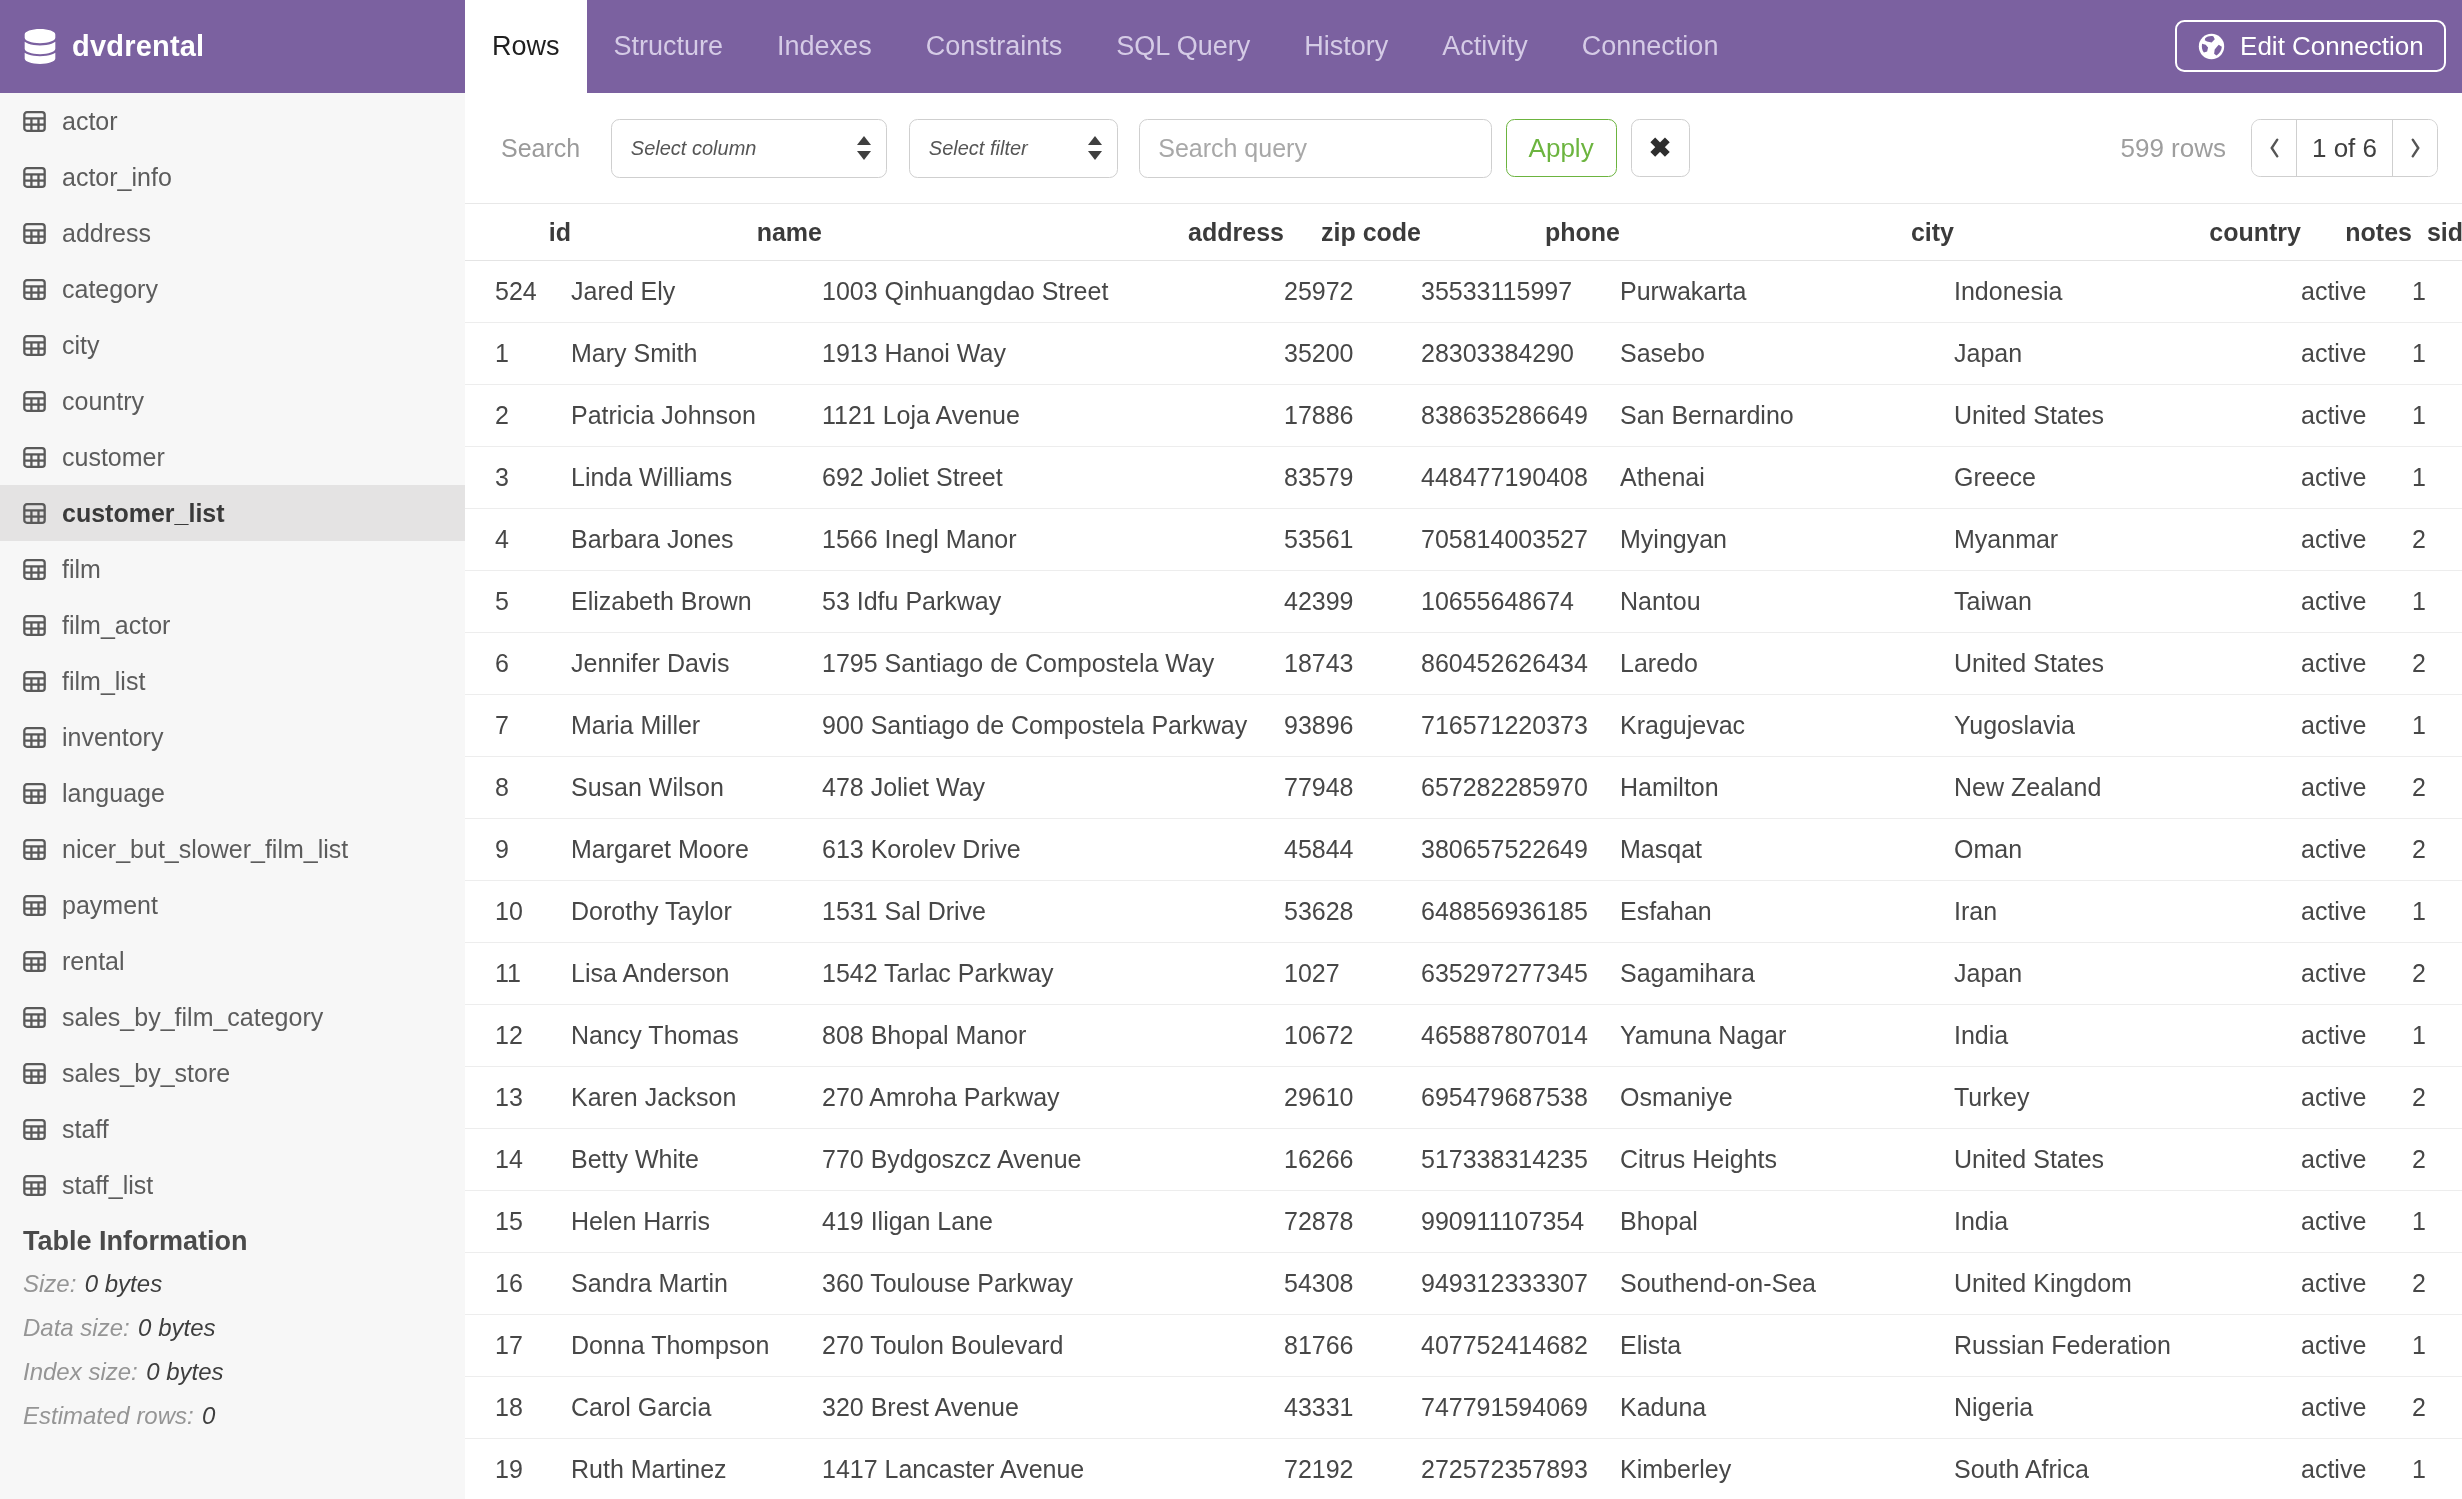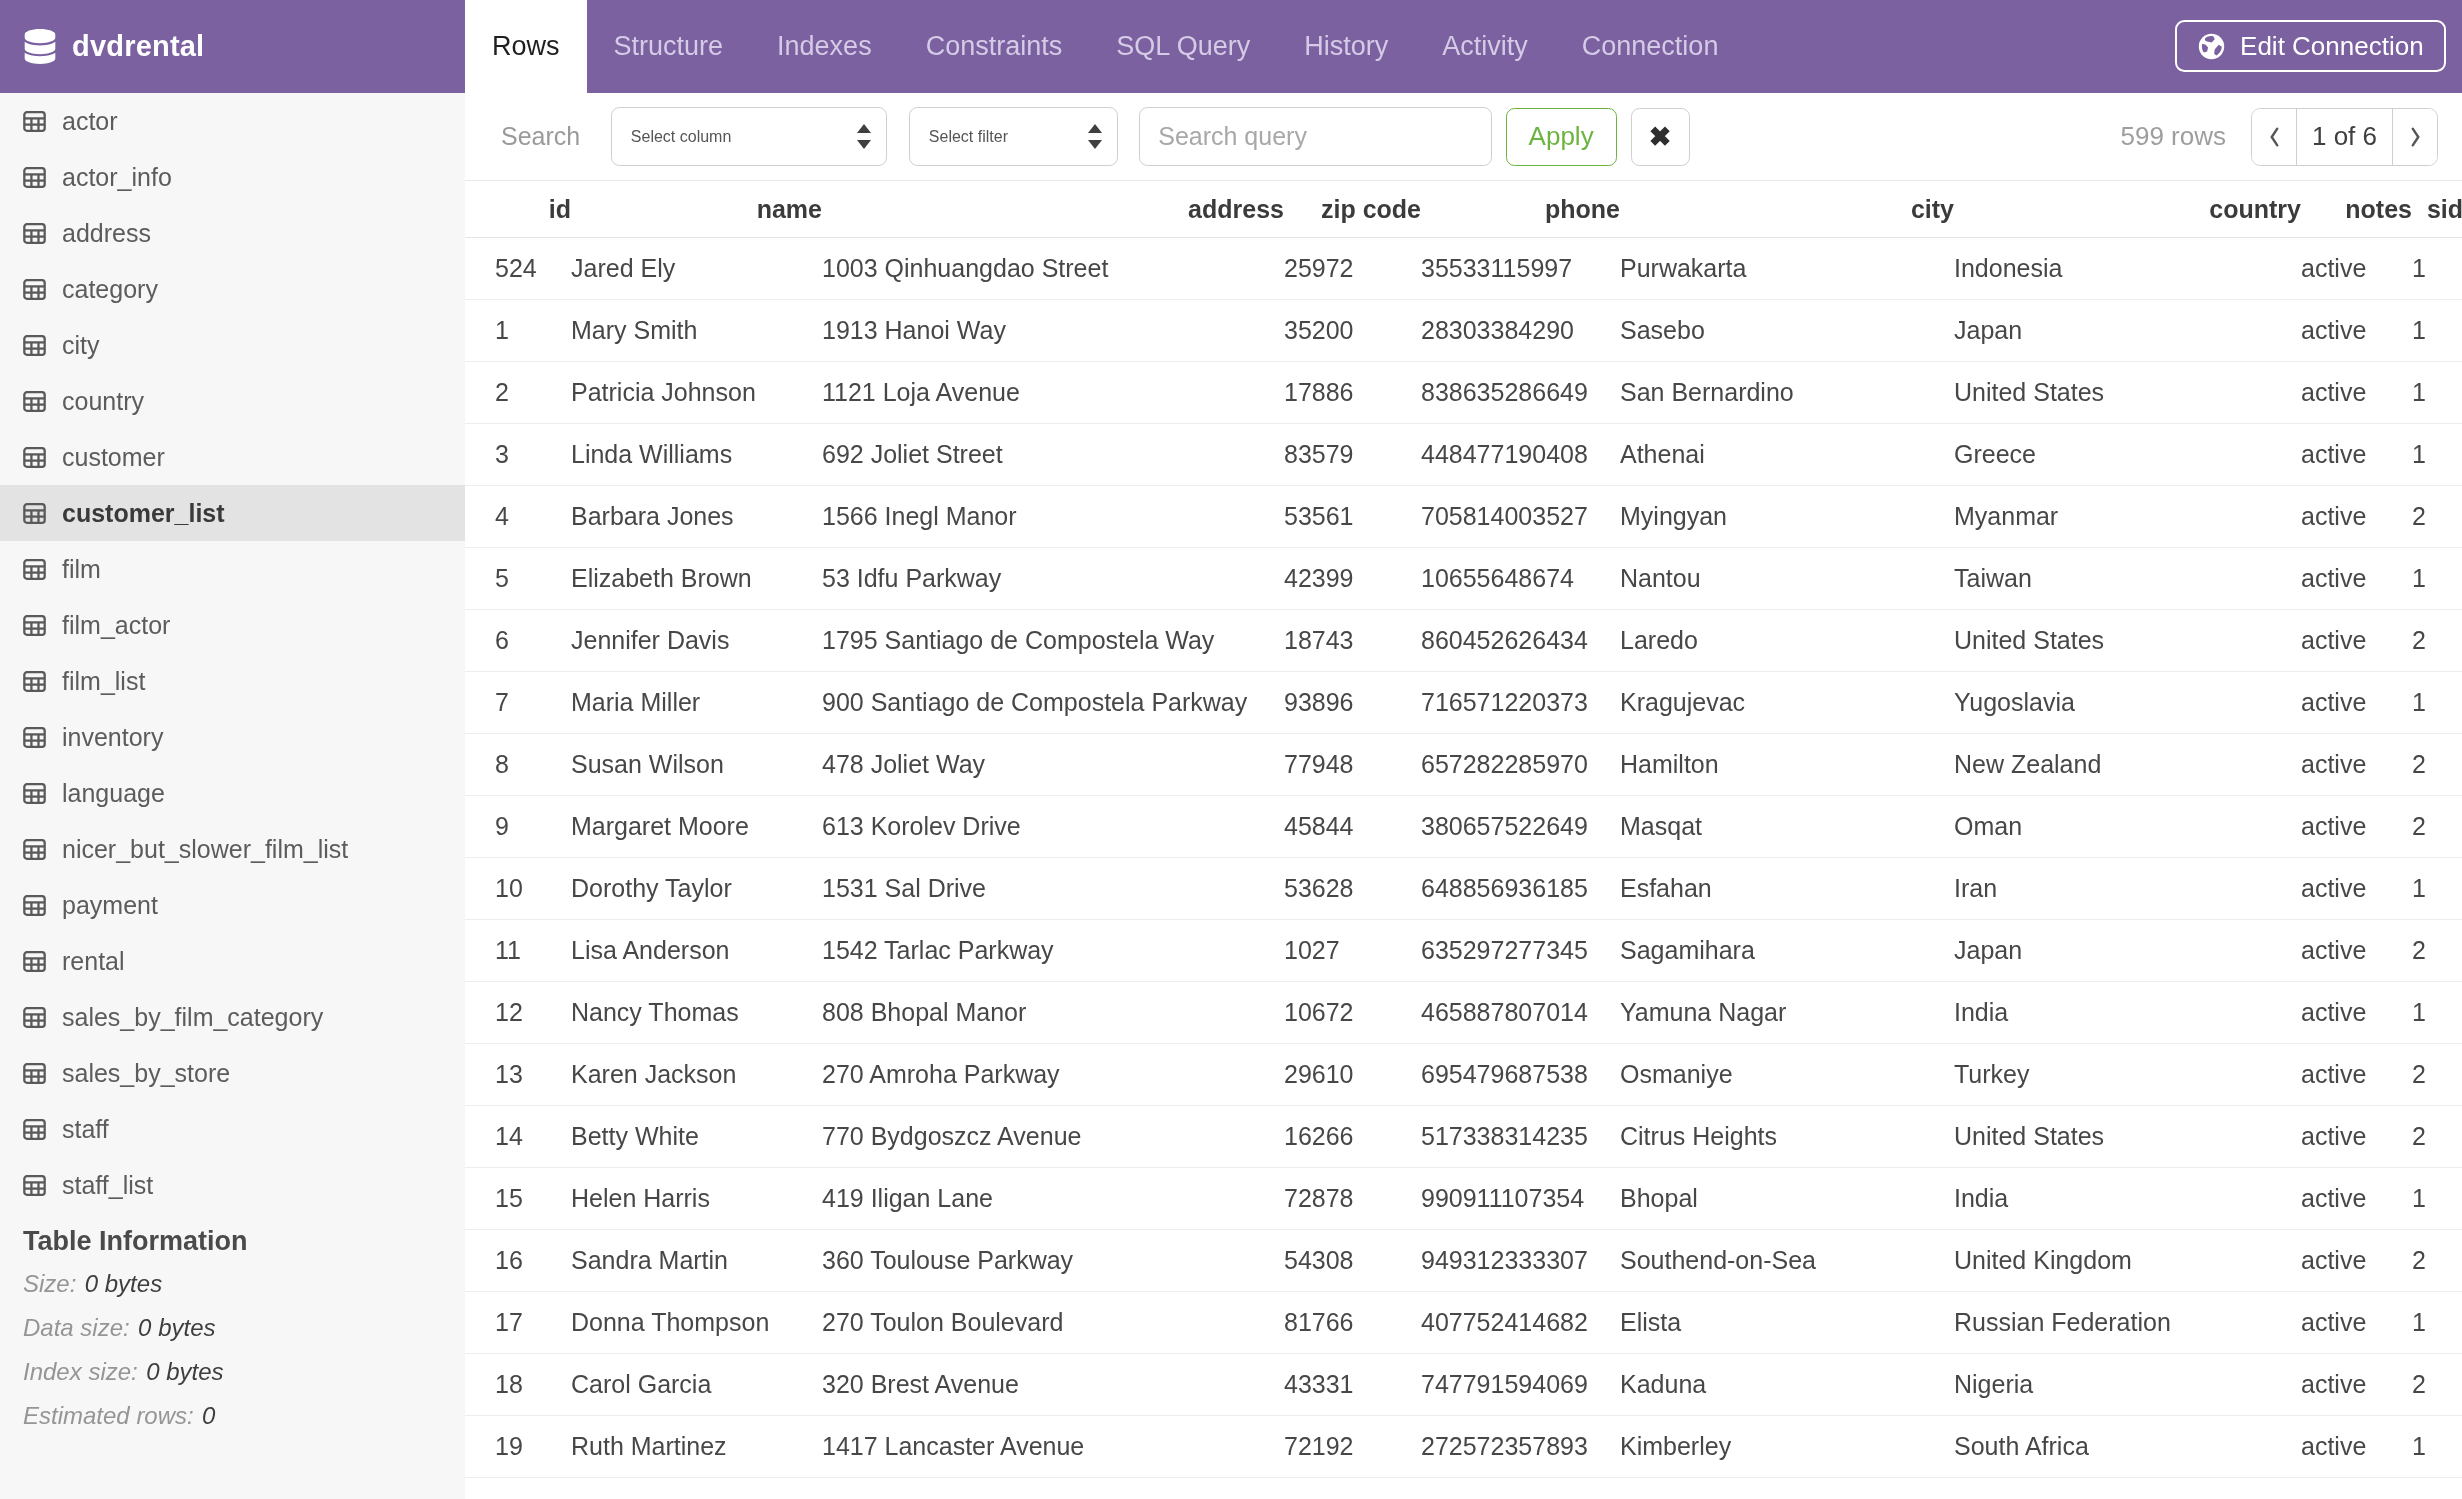--- a/index.html
+++ b/index.html
@@ -31,26 +31,26 @@
               font-size:25px;color:#5c5c5c;cursor:pointer;}
   .sidebar li svg{width:23px;height:23px;flex:0 0 23px;}
   .sidebar li.selected{background:var(--selected-bg,#E4E3E3);color:#3a3a3a;font-weight:bold;}
   .table-info{padding:11px 23px 0;}
   .table-info h3{margin:1.9px 0 5.6px;font-size:27px;color:#4a4a4a;}
   .info-row{height:44px;display:flex;align-items:center;gap:8.4px;font-size:24px;font-style:italic;}
   .il{color:#959595;} .iv{color:#3e3e3e;}
 
   
   .main{position:absolute;left:465px;top:93px;right:0;bottom:0;background:#fff;overflow:hidden;}
-  .toolbar{height:88px;display:flex;align-items:center;padding:0 24px 0 36px;
+  .toolbar{height:111px;display:flex;align-items:center;padding:0 24px 0 36px;
            border-bottom:1.9px solid #E8E8E8;box-sizing:border-box;}
   .search-label{font-size:25px;color:#9a9a9a;margin-right:31px;}
   .select{height:59px;border:1.9px solid #CFCFCF;border-radius:8.4px;background:#fff;
           display:flex;align-items:center;justify-content:space-between;
-          padding:0 15px 0 18.6px;font-size:16px;color:#555;box-sizing:border-box;cursor:pointer;}
+          padding:0 15px 0 18.6px;font-size:20px;color:#555;box-sizing:border-box;cursor:pointer;font-style:italic;}
   .select.col{width:276px;margin-right:22px;}
   .select.fil{width:209px;margin-right:20.4px;}
   .updown{display:flex;flex-direction:column;gap:6.5px;align-items:center;}
   .updown i{display:block;width:0;height:0;border-left:7.4px solid transparent;border-right:7.4px solid transparent;}
   .updown .up{border-bottom:9.3px solid #3f3f3f;}
   .updown .down{border-top:9.3px solid #3f3f3f;}
   .query{height:59px;width:353px;border:1.9px solid #CFCFCF;border-radius:8.4px;font-size:25px;
          color:#444;padding:0 18.6px;box-sizing:border-box;font-family:inherit;margin-right:14px;outline:none;}
   .query::placeholder{color:#A8A8A8;}
   .apply{height:58px;border:1.9px solid var(--apply-green,#6CB43F);color:var(--apply-green,#6CB43F);

